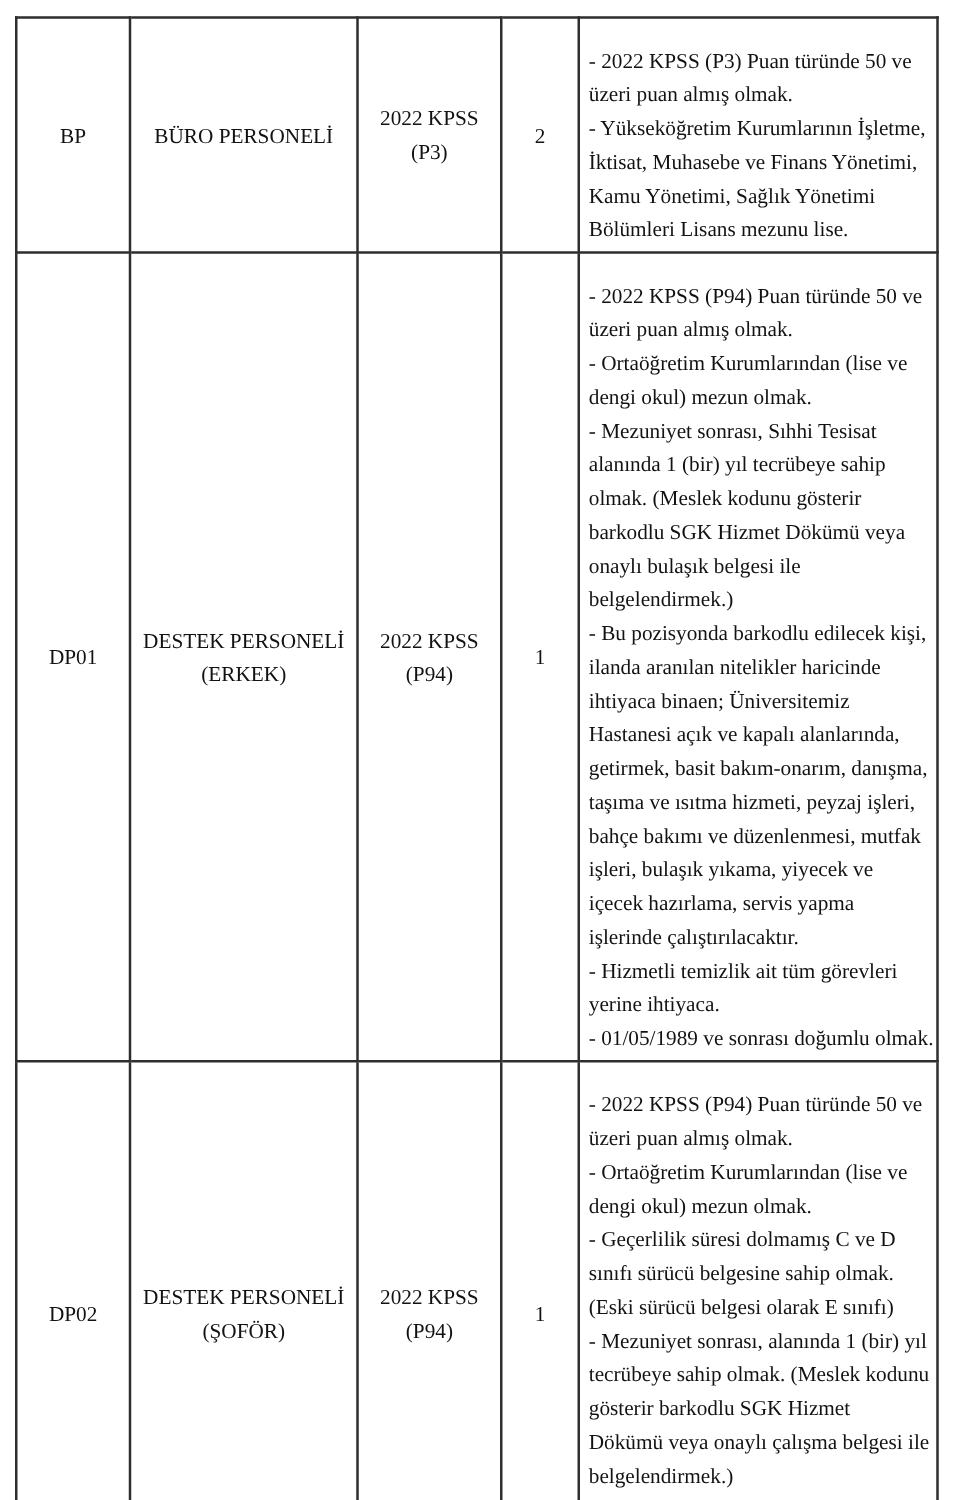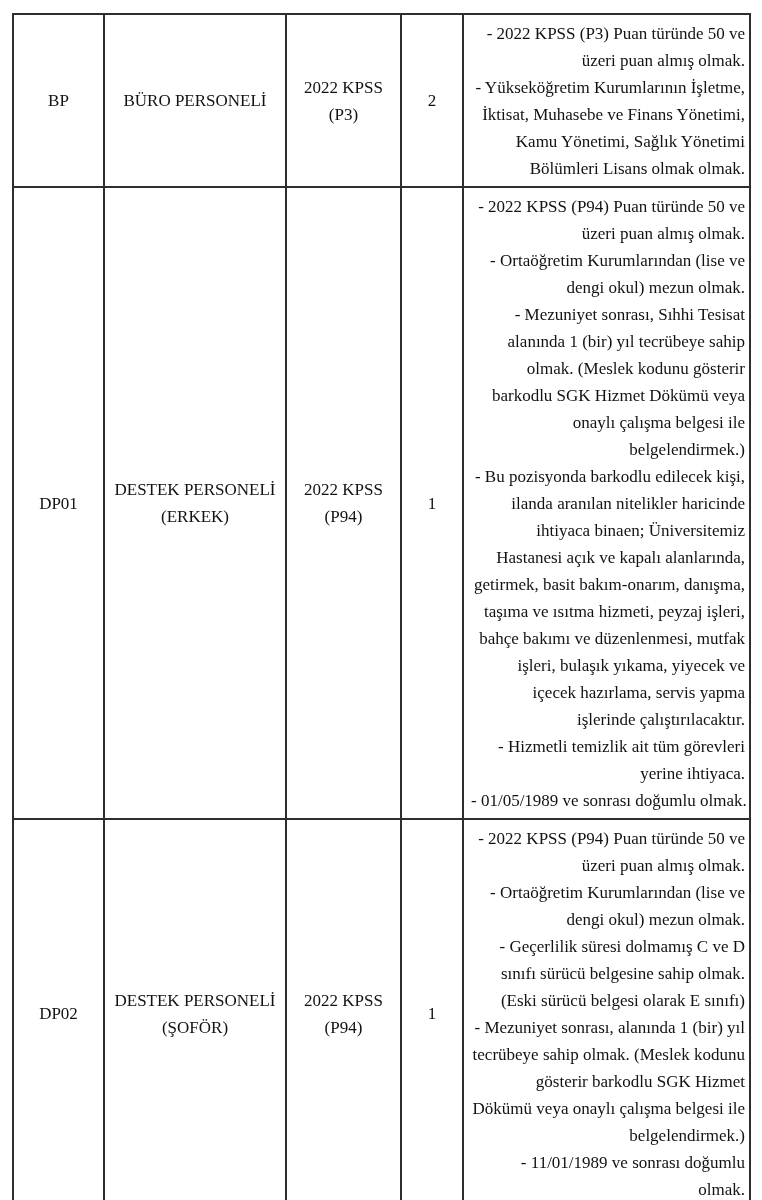--- a/index.html
+++ b/index.html
@@ -28,22 +28,22 @@
     font-size: 17px;
     line-height: 27px;
     vertical-align: middle;
     overflow: hidden;
   }
   td.cell-center {
     text-align: center;
     padding: 2px 2px;
   }
   td.cell-req {
-    text-align: right;
-    padding: 5px 4px 4px 7px;
+    text-align: left;
+    padding: 20px 4px 4px 7px;
   }
   .req-line, .pos-line, .exam-line {
     white-space: nowrap;
   }
 </style>
 </head>
 <body style="background: rgb(255, 255, 255); color: rgb(18, 18, 18);">
 
 <table class="doc-table" style="border-color: rgb(46, 46, 46);">
   <colgroup>
@@ -63,21 +63,21 @@
           <div class="exam-line">2022 KPSS</div>
           <div class="exam-line">(P3)</div>
         </td>
         <td class="cell-center">2</td>
         <td class="cell-req">
           <div class="req-line">- 2022 KPSS (P3) Puan türünde 50 ve</div>
           <div class="req-line">üzeri puan almış olmak.</div>
           <div class="req-line">- Yükseköğretim Kurumlarının İşletme,</div>
           <div class="req-line">İktisat, Muhasebe ve Finans Yönetimi,</div>
           <div class="req-line">Kamu Yönetimi, Sağlık Yönetimi</div>
-          <div class="req-line">Bölümleri Lisans olmak olmak.</div>
+          <div class="req-line">Bölümleri Lisans mezunu lise.</div>
         </td>
       </tr>
       <tr>
         <td class="cell-center">DP01</td>
         <td class="cell-center">
           <div class="pos-line">DESTEK PERSONELİ</div>
           <div class="pos-line">(ERKEK)</div>
         </td>
         <td class="cell-center">
           <div class="exam-line">2022 KPSS</div>
@@ -86,21 +86,21 @@
         <td class="cell-center">1</td>
         <td class="cell-req">
           <div class="req-line">- 2022 KPSS (P94) Puan türünde 50 ve</div>
           <div class="req-line">üzeri puan almış olmak.</div>
           <div class="req-line">- Ortaöğretim Kurumlarından (lise ve</div>
           <div class="req-line">dengi okul) mezun olmak.</div>
           <div class="req-line">- Mezuniyet sonrası, Sıhhi Tesisat</div>
           <div class="req-line">alanında 1 (bir) yıl tecrübeye sahip</div>
           <div class="req-line">olmak. (Meslek kodunu gösterir</div>
           <div class="req-line">barkodlu SGK Hizmet Dökümü veya</div>
-          <div class="req-line">onaylı çalışma belgesi ile</div>
+          <div class="req-line">onaylı bulaşık belgesi ile</div>
           <div class="req-line">belgelendirmek.)</div>
           <div class="req-line">- Bu pozisyonda barkodlu edilecek kişi,</div>
           <div class="req-line">ilanda aranılan nitelikler haricinde</div>
           <div class="req-line">ihtiyaca binaen; Üniversitemiz</div>
           <div class="req-line">Hastanesi açık ve kapalı alanlarında,</div>
           <div class="req-line">getirmek, basit bakım-onarım, danışma,</div>
           <div class="req-line">taşıma ve ısıtma hizmeti, peyzaj işleri,</div>
           <div class="req-line">bahçe bakımı ve düzenlenmesi, mutfak</div>
           <div class="req-line">işleri, bulaşık yıkama, yiyecek ve</div>
           <div class="req-line">içecek hazırlama, servis yapma</div>

